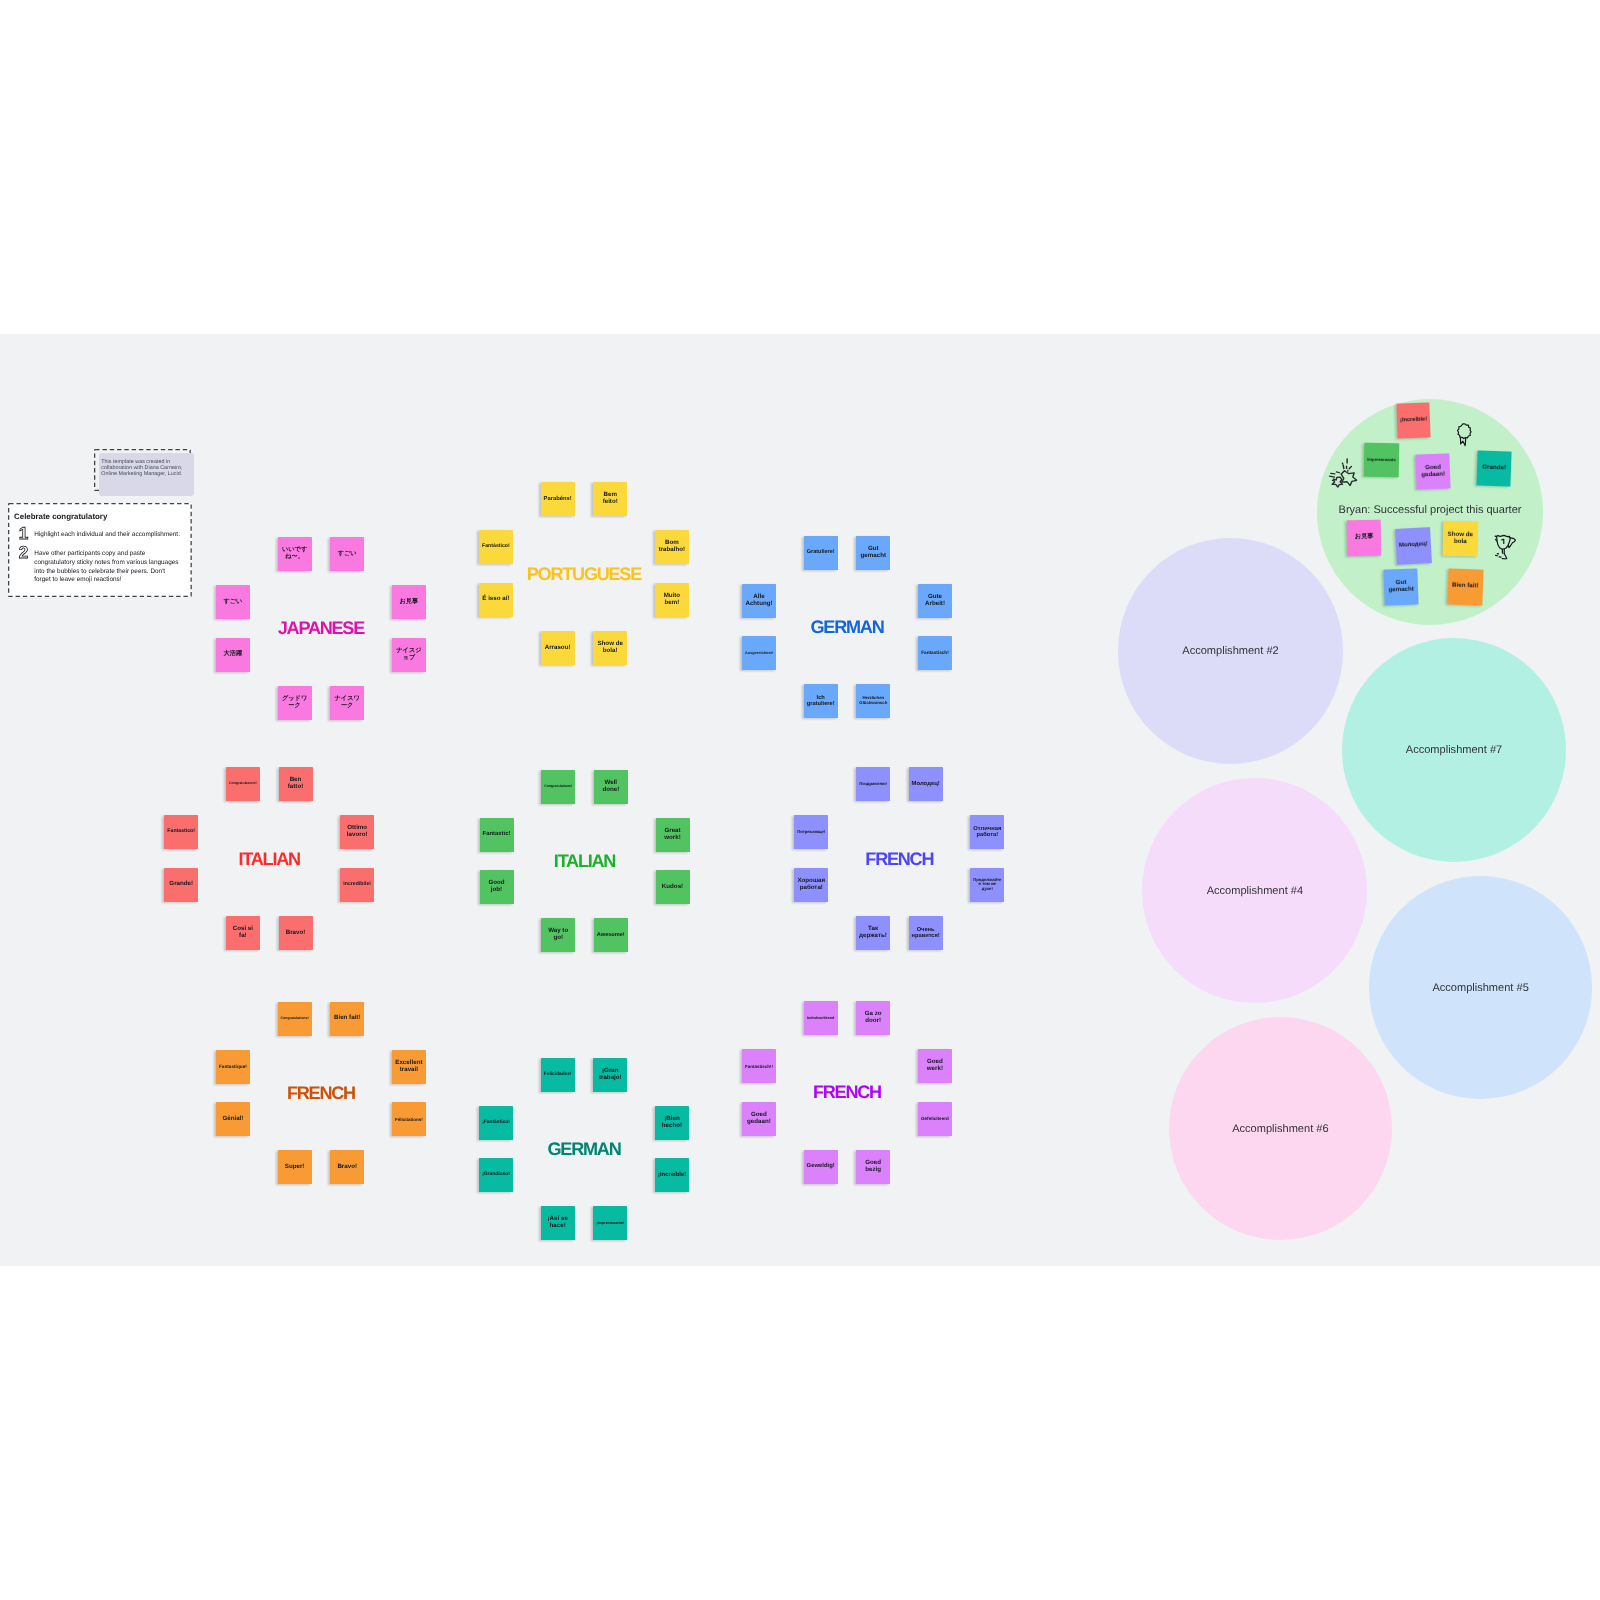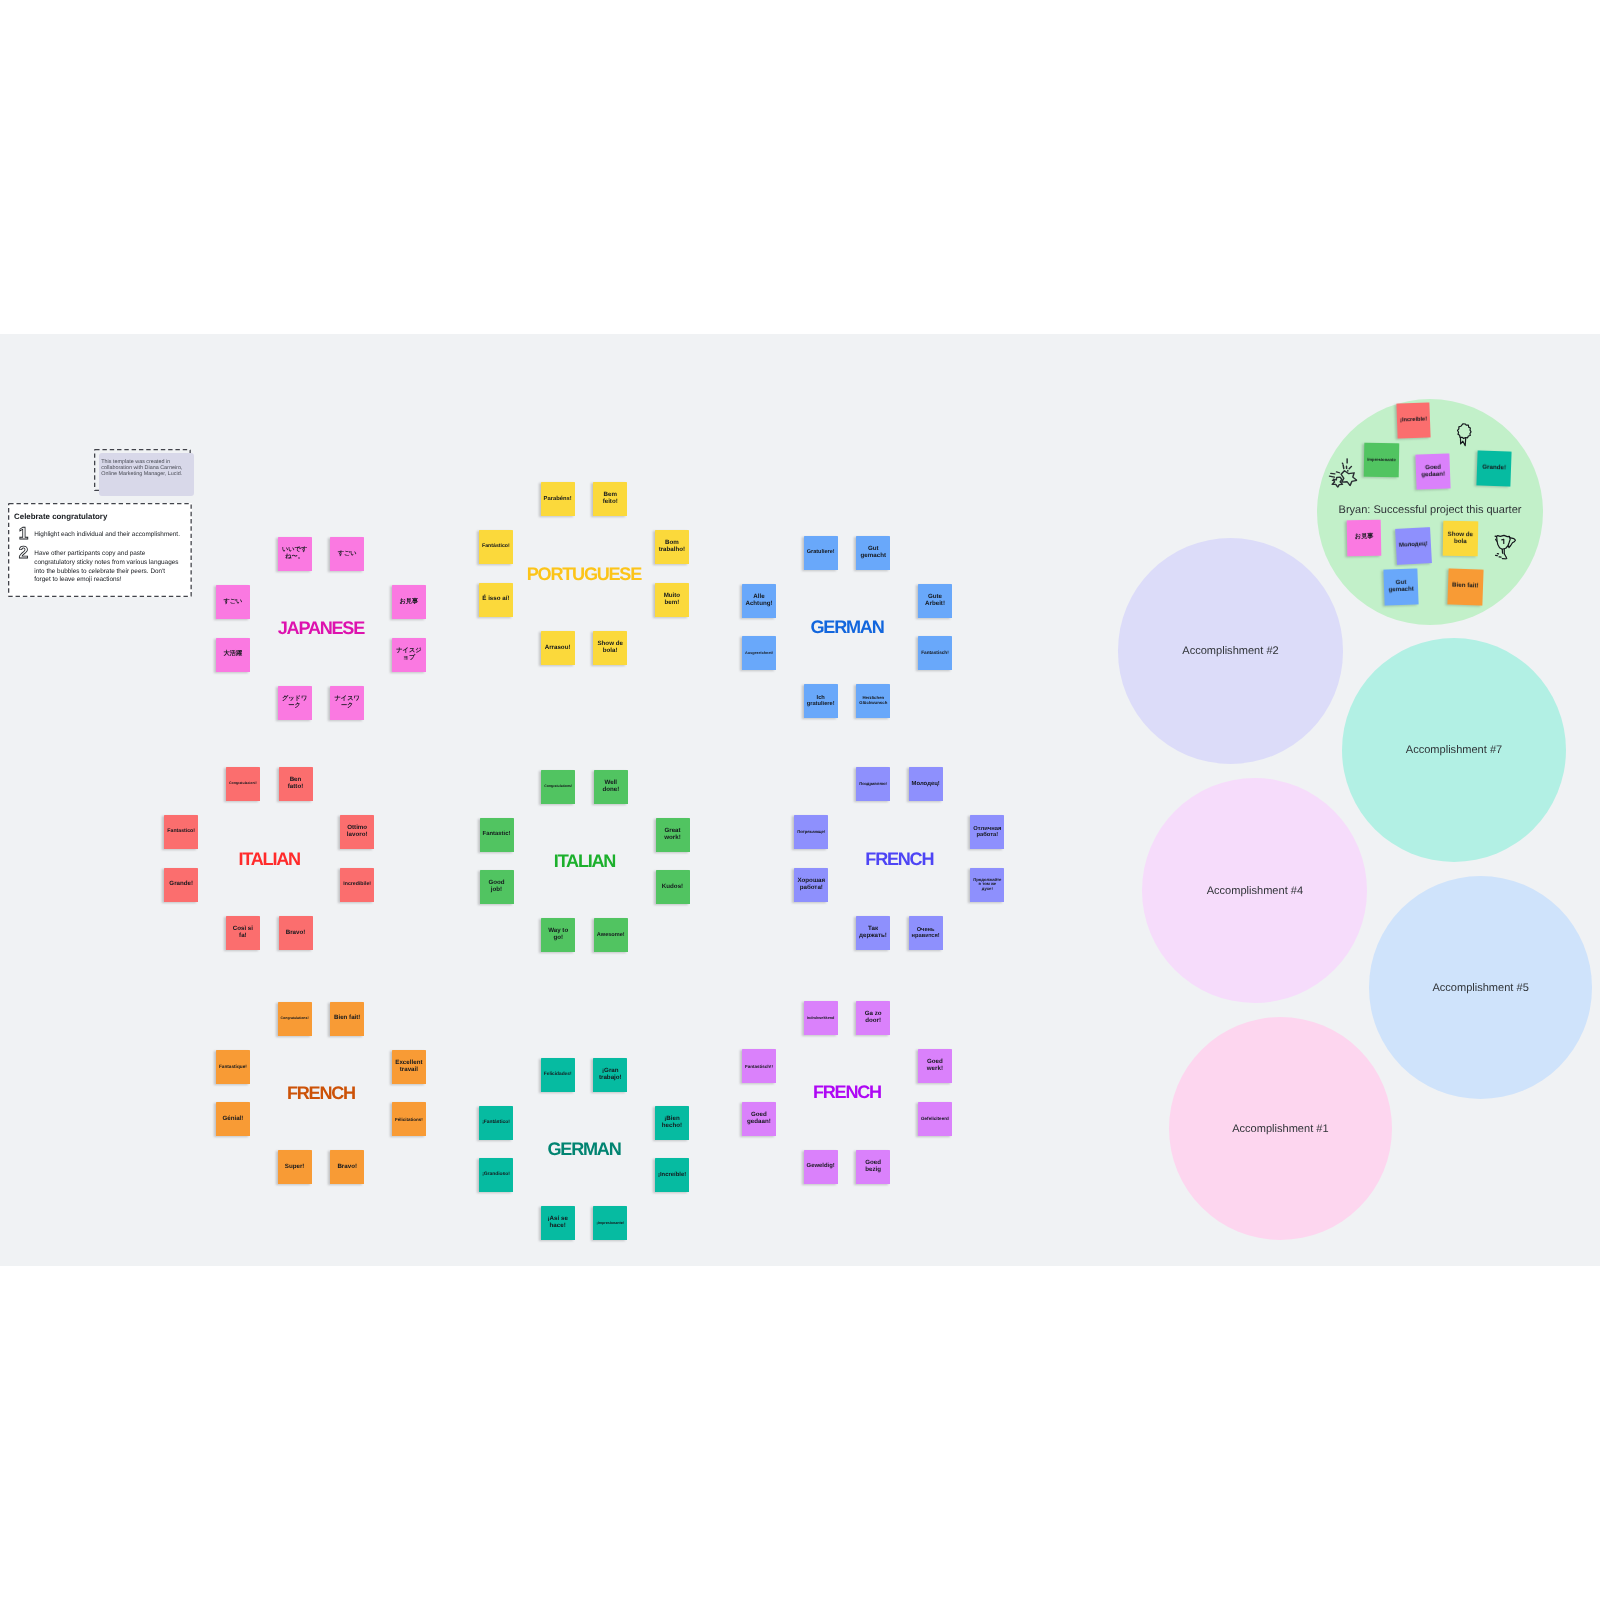--- a/index.html
+++ b/index.html
@@ -380,15 +380,15 @@
       <div class="blabel" style="left: 1430px; top: 175.5px; font-size: 11.05px;">Bryan: Successful project this quarter</div>
       <div class="bubble" style="left: 1117.75px; top: 204.25px; width: 225.5px; height: 225.5px; background: rgb(220, 220, 249);"></div>
       <div class="blabel" style="left: 1230.5px; top: 317px; font-size: 11.05px;">Accomplishment #2</div>
       <div class="bubble" style="left: 1341.75px; top: 303.95px; width: 224.5px; height: 224.5px; background: rgb(178, 240, 228);"></div>
       <div class="blabel" style="left: 1454px; top: 416.2px; font-size: 11.05px;">Accomplishment #7</div>
       <div class="bubble" style="left: 1142.3px; top: 444.2px; width: 225.2px; height: 225.2px; background: rgb(246, 220, 251);"></div>
       <div class="blabel" style="left: 1254.9px; top: 556.8px; font-size: 11.05px;">Accomplishment #4</div>
       <div class="bubble" style="left: 1369.25px; top: 542.25px; width: 222.7px; height: 222.7px; background: rgb(207, 227, 251);"></div>
       <div class="blabel" style="left: 1480.6px; top: 653.6px; font-size: 11.05px;">Accomplishment #5</div>
       <div class="bubble" style="left: 1168.7px; top: 683.1px; width: 223.4px; height: 223.4px; background: rgb(253, 214, 239);"></div>
-      <div class="blabel" style="left: 1280.4px; top: 794.8px; font-size: 11.05px;">Accomplishment #1</div>
+      <div class="blabel" style="left: 1280.4px; top: 794.8px; font-size: 11.05px;">Accomplishment #6</div>
     </div>
 </div>
 
 </body></html>

